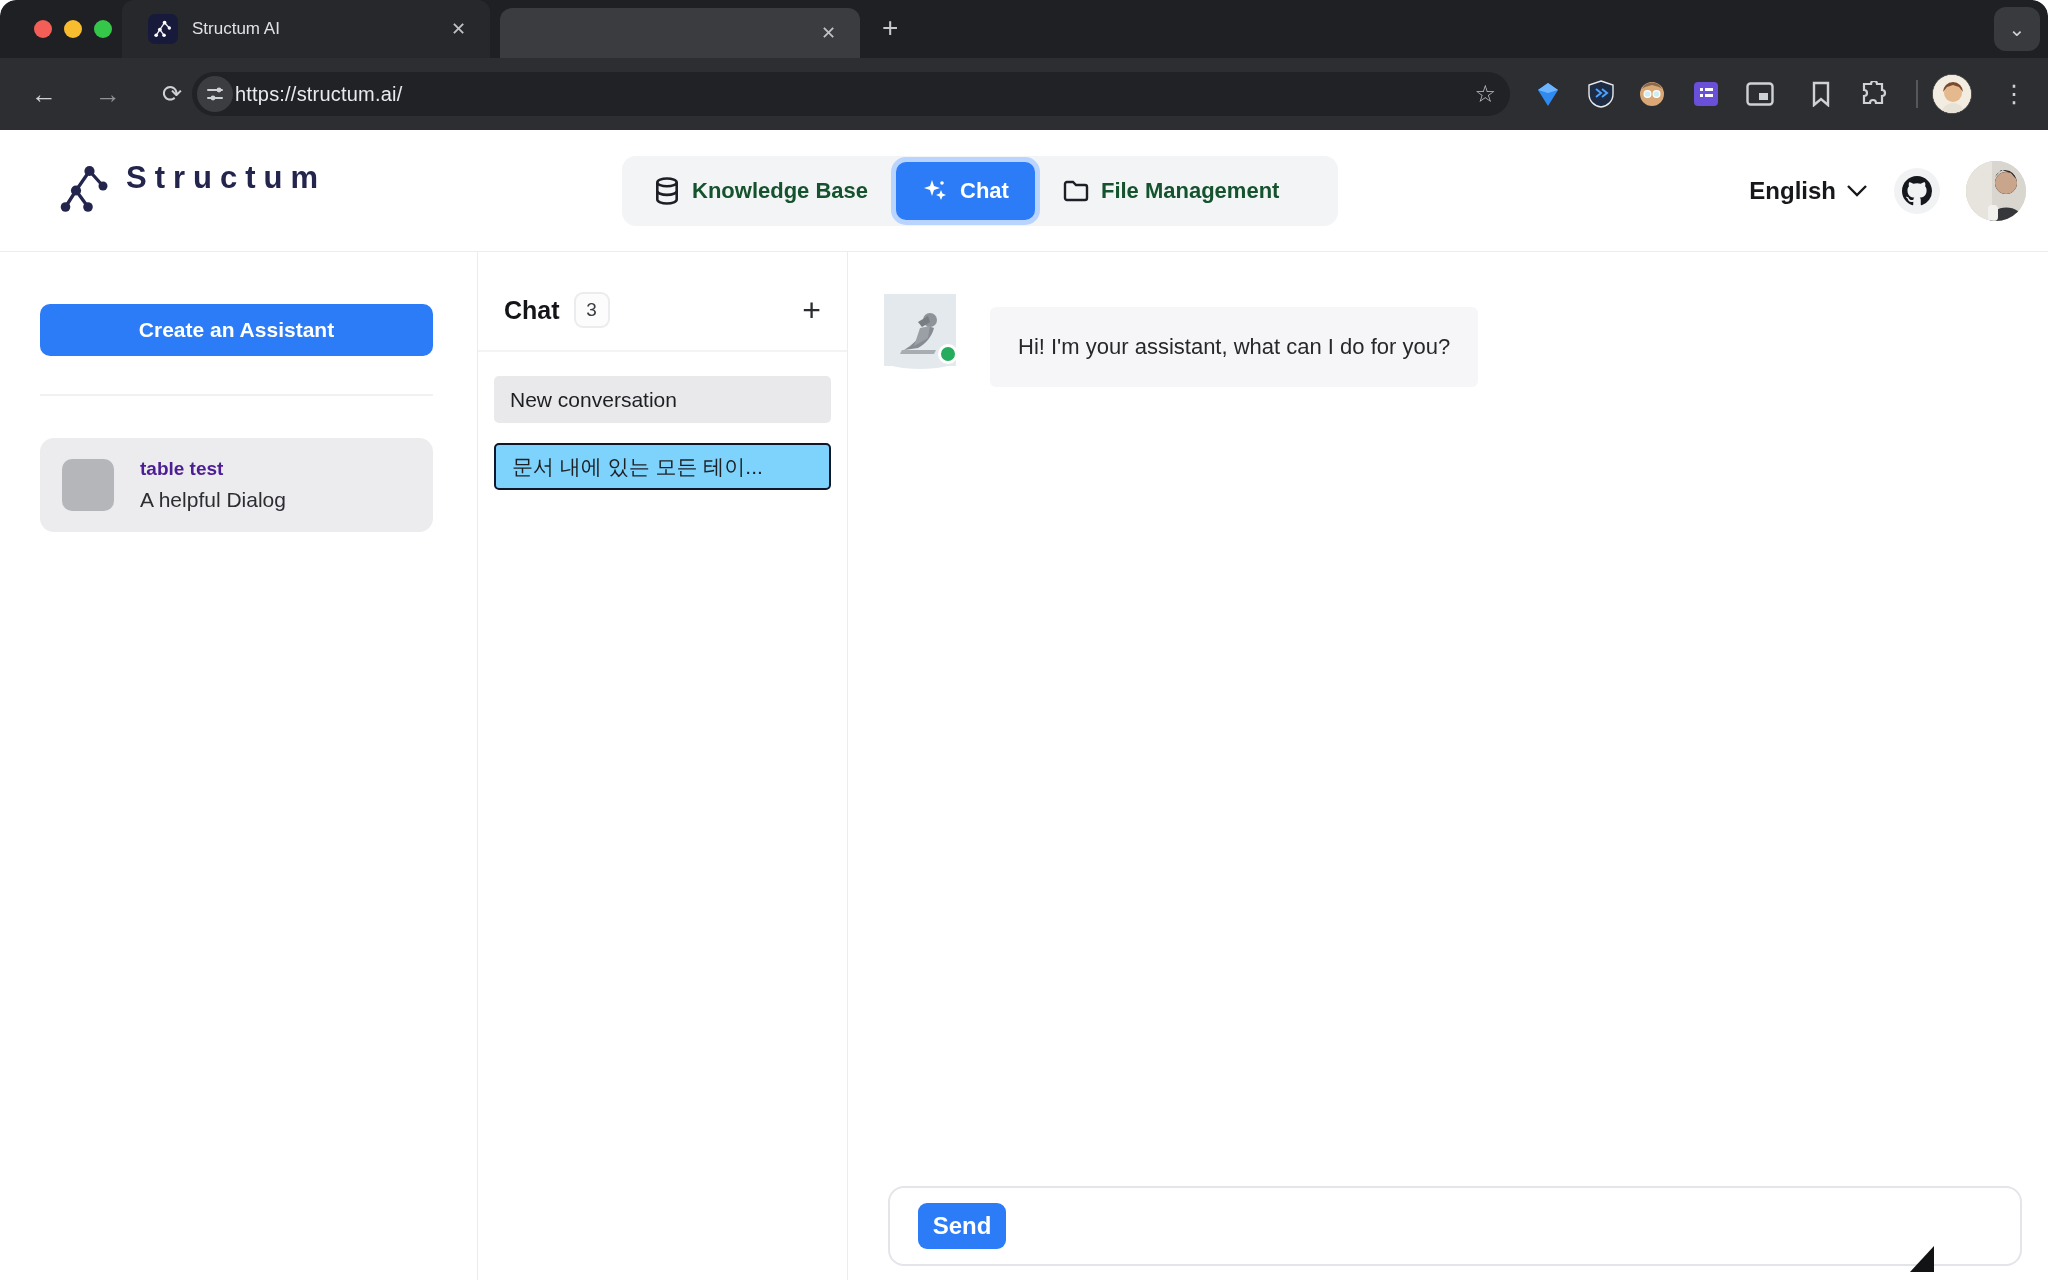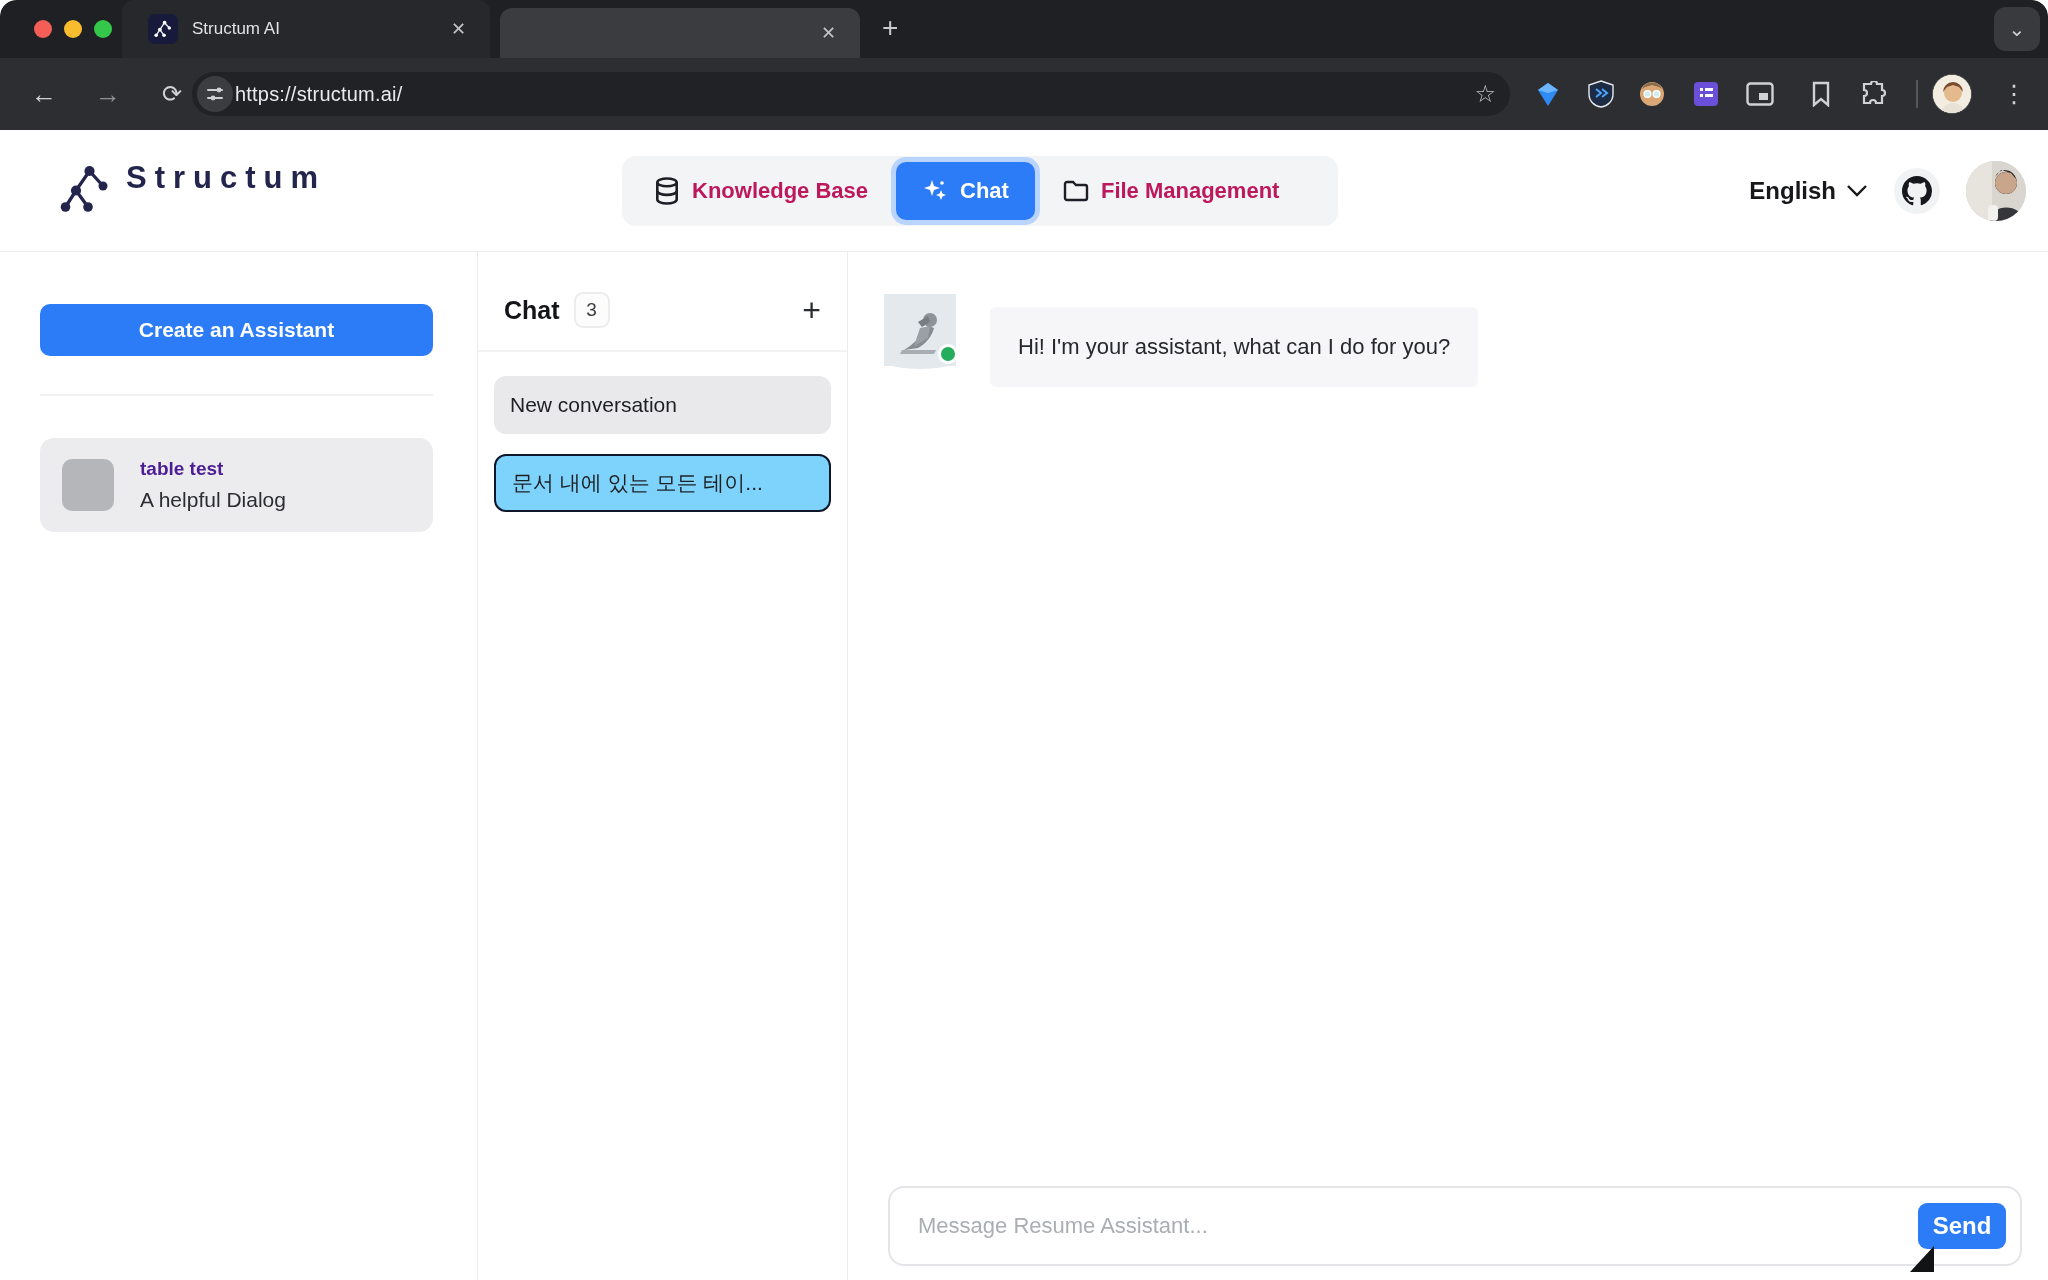--- a/index.html
+++ b/index.html
@@ -34,21 +34,21 @@
   .ext { position:absolute; top:20px; width:32px; height:32px; display:flex; align-items:center; justify-content:center; }
   .toolbar-sep { position:absolute; left:1916px; top:22px; width:2px; height:28px; background:#55575b; }
   .profile-avatar { position:absolute; left:1932px; top:16px; width:40px; height:40px; border-radius:50%; background:#f3ece0; overflow:hidden; border:1px solid #4a4b4e; }
   .kebab { position:absolute; left:1996px; top:18px; width:36px; height:36px; display:flex; align-items:center; justify-content:center; color:#cfd2d5; font-size:24px; letter-spacing:0; }
 
   
   .app-header { position:relative; height:122px; background:#ffffff; border-bottom:1px solid #ebecee; }
   .brand { position:absolute; left:58px; top:30px; display:flex; align-items:flex-start; gap:14px; }
   .brand-name { font-size:31px; font-weight:bold; letter-spacing:8px; color:#23254d; }
   .seg-nav { position:absolute; left:622px; top:26px; width:716px; height:70px; background:#f3f4f6; border-radius:14px; display:flex; align-items:center; padding:6px; gap:2px; }
-  .seg-item { display:flex; align-items:center; justify-content:center; gap:12px; height:58px; padding:0 26px; border-radius:10px; font-size:22px; font-weight:bold; color:#be185d; white-space:nowrap; }
+  .seg-item { display:flex; align-items:center; justify-content:center; gap:12px; height:58px; padding:0 26px; border-radius:10px; font-size:22px; font-weight:bold; color:#14532d; white-space:nowrap; }
   .seg-item.active { background:#2b7cf6; color:#ffffff; box-shadow:0 0 0 5px #b9d4fe; }
   .header-right { position:absolute; right:22px; top:0; height:122px; display:flex; align-items:center; gap:26px; }
   .lang { display:flex; align-items:center; gap:10px; font-size:24px; font-weight:bold; color:#17181c; }
   .gh-circle { width:46px; height:46px; border-radius:50%; background:#f1f2f4; display:flex; align-items:center; justify-content:center; }
   .header-avatar { width:60px; height:60px; border-radius:50%; overflow:hidden; background:#d9d5cf; }
 
   
   .content { display:flex; height:1058px; }
   .sidebar { width:478px; flex:none; border-right:1px solid #ebecee; padding:52px 44px 0 40px; }
   .create-btn { width:100%; height:52px; background:#2b7cf6; color:#ffffff; border:none; border-radius:10px; font-size:21px; font-weight:bold; font-family:inherit; }
@@ -57,21 +57,21 @@
   .assistant-avatar-sq { width:52px; height:52px; border-radius:10px; background:#b4b6b9; flex:none; }
   .assistant-name { font-size:19px; font-weight:bold; color:#4c1d95; }
   .assistant-desc { font-size:21px; color:#2b2d30; margin-top:8px; }
 
   .chatcol { width:370px; flex:none; border-right:1px solid #ebecee; }
   .chatcol-header { display:flex; align-items:center; padding:40px 26px 22px 26px; border-bottom:2px solid #f3f3f5; }
   .chatcol-title { font-size:25px; font-weight:bold; color:#141518; }
   .chat-count { margin-left:14px; min-width:36px; height:36px; border:2px solid #ebecee; border-radius:9px; background:#fcfcfd; display:flex; align-items:center; justify-content:center; font-size:19px; color:#3a3c40; padding:0 8px; }
   .chatcol-add { margin-left:auto; font-size:32px; font-weight:300; color:#2a2c2f; line-height:1; }
   .convo-list { padding:24px 16px 0 16px; display:flex; flex-direction:column; gap:20px; }
-  .convo { height:58px; border-radius:12px; display:flex; align-items:center; padding:0 16px; font-size:21px; color:#1d1f23; }
+  .convo { height:47px; border-radius:5px; display:flex; align-items:center; padding:0 16px; font-size:21px; color:#1d1f23; }
   .convo.selected { background:#e9e9eb; }
   .convo.plain { background:#7dd3fc; border:2px solid #0f172a; }
 
   .main { flex:1; position:relative; }
   .message-row { display:flex; align-items:flex-start; padding:42px 0 0 36px; }
   .bot-avatar { position:relative; width:72px; height:72px; flex:none; }
   .bot-avatar-circle { width:72px; height:72px; border-radius:50%; background:#e3e9ec; overflow:hidden; }
   .online-dot { position:absolute; right:-2px; bottom:2px; width:20px; height:20px; border-radius:50%; background:#25ac5d; border:3px solid #ffffff; }
   .bubble { margin-left:34px; margin-top:13px; background:#f6f6f8; border-radius:6px; padding:27px 28px; font-size:22px; color:#26282b; }
   .composer { position:absolute; left:40px; right:26px; bottom:44px; height:80px; border:2px solid #e4e5e9; border-radius:16px; background:#ffffff; display:flex; align-items:center; padding:0 14px 0 28px; }
@@ -303,20 +303,19 @@
               <path d="M18 56 L52 56 L50 60 L16 60 Z" fill="#a7adb2"></path>
               <path d="M34 28 L44 22 L46 28 L38 33 Z" fill="#777d83"></path>
             </svg>
           </span>
           <span class="online-dot"></span>
         </div>
         <div class="bubble">Hi! I'm your assistant, what can I do for you?</div>
       </div>
 
       <div class="composer">
-        <input type="text" placeholder="Message Resume Assistant..." style="">
         <button class="send-btn">Send</button>
       </div>
     </div>
   </div>
 
   <div class="resize-cursor"></div>
 </div>
 
 </body></html>

